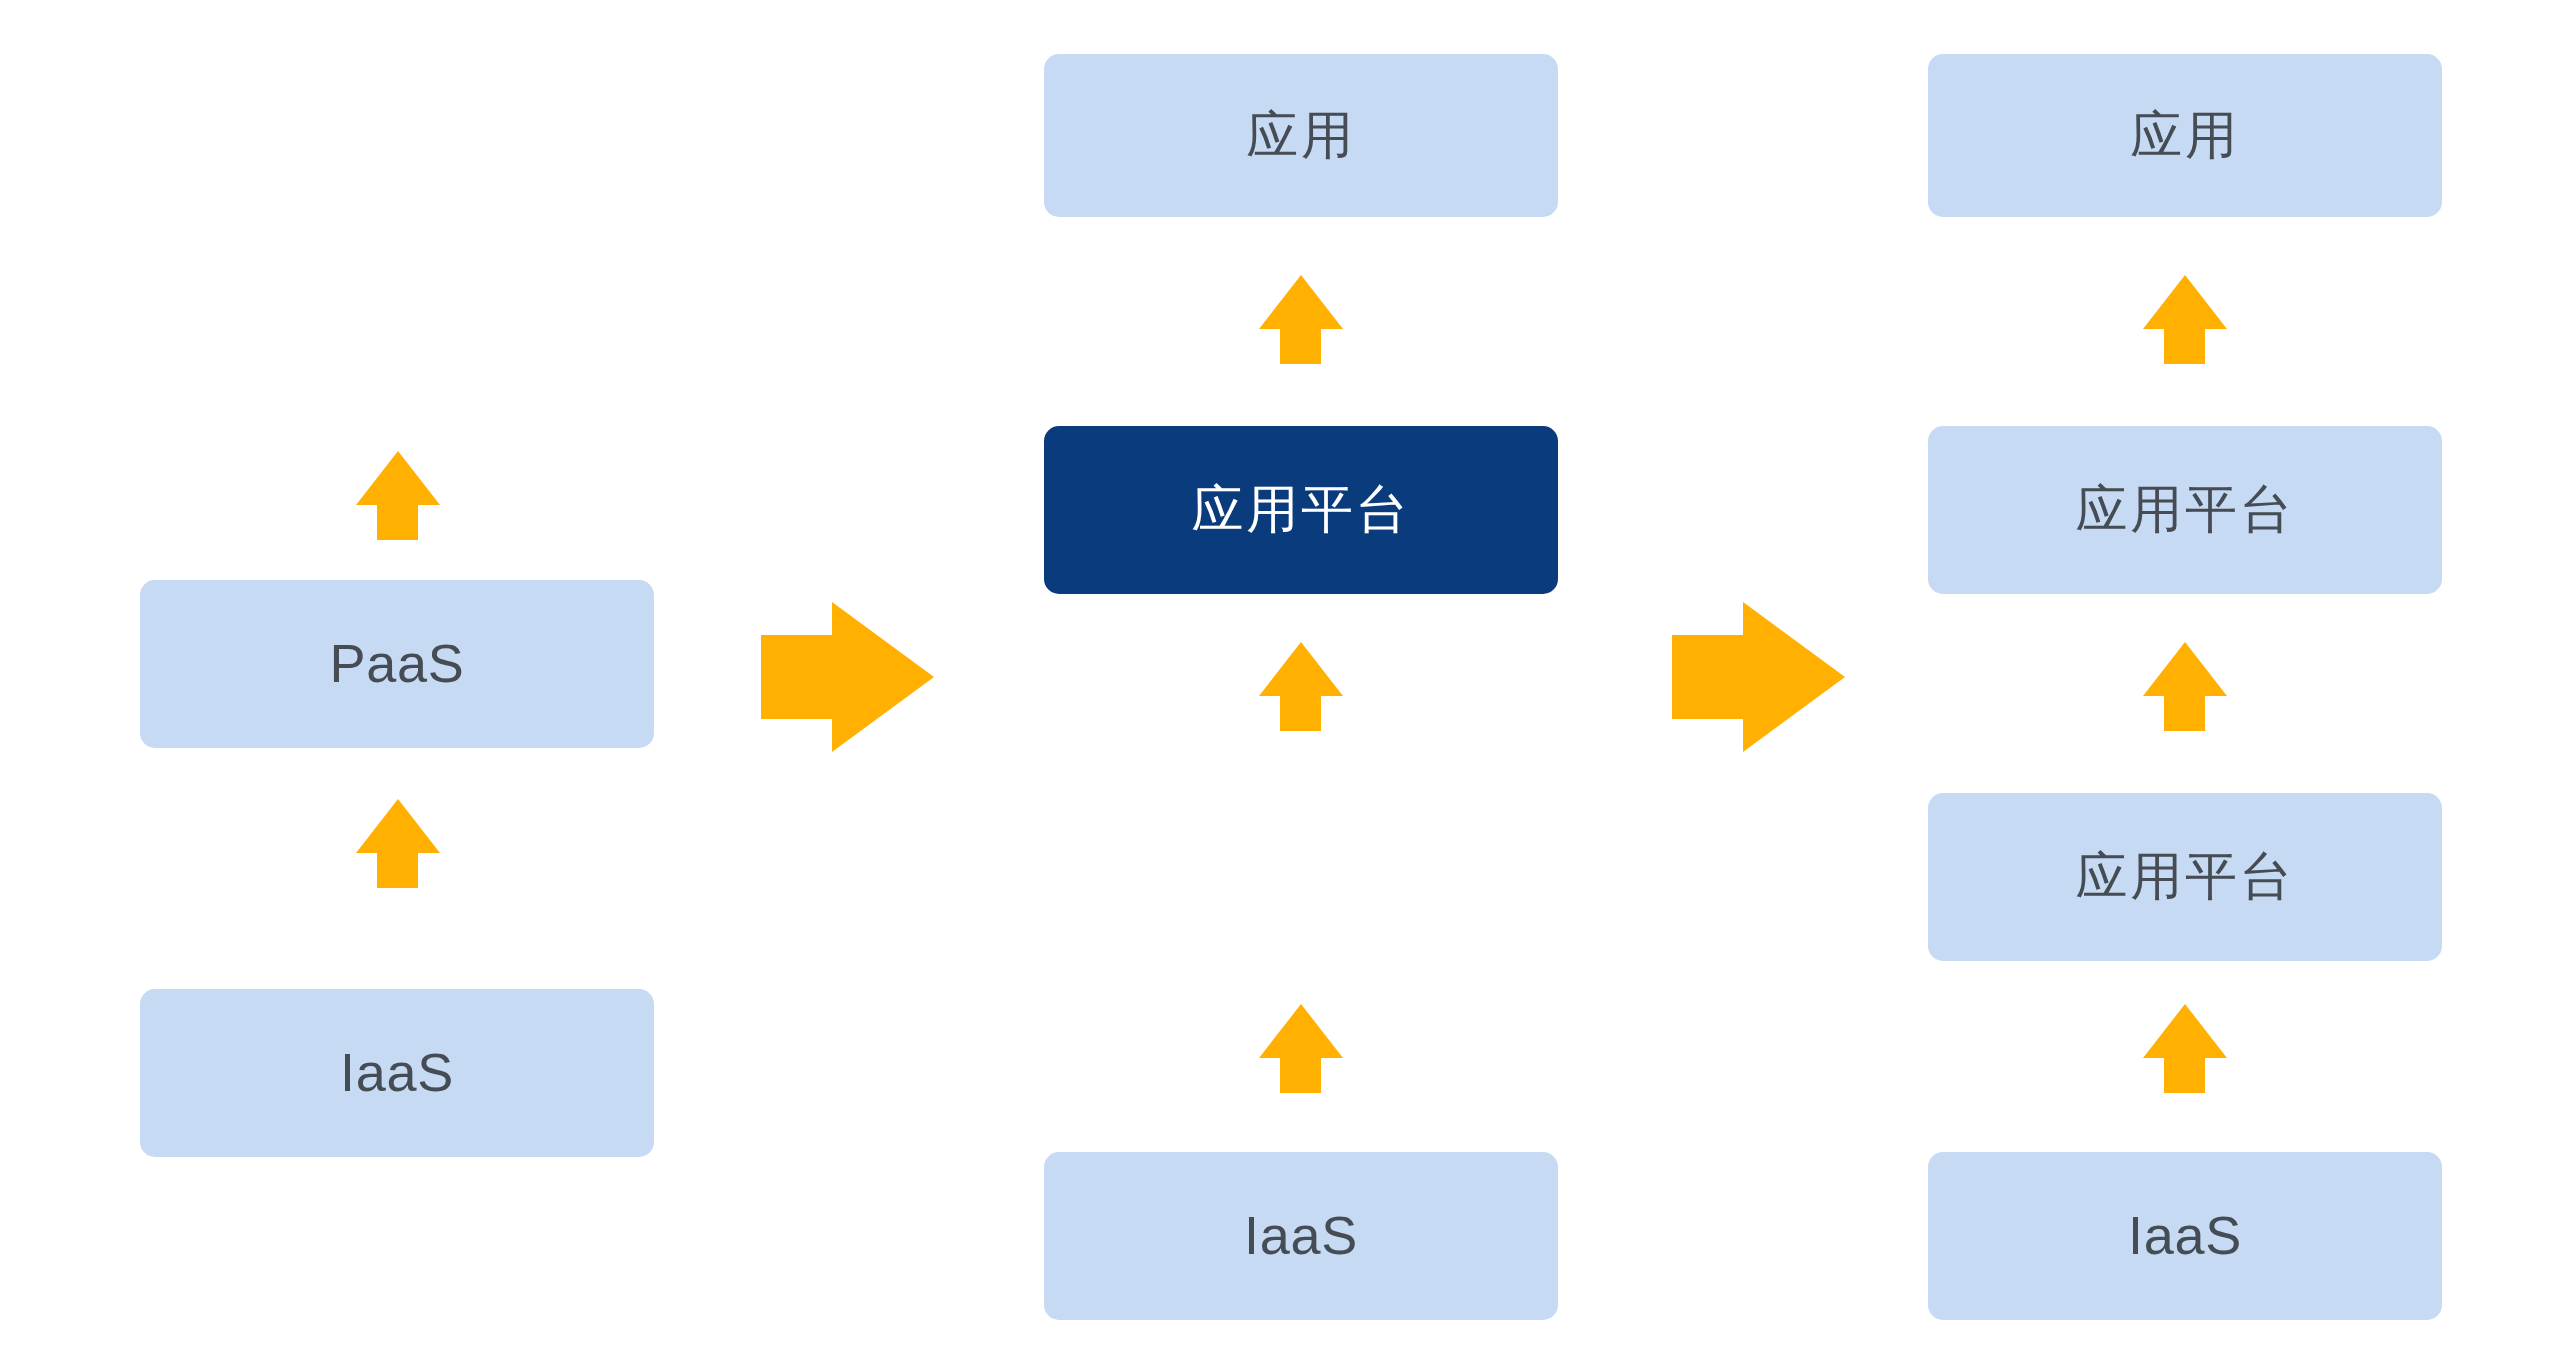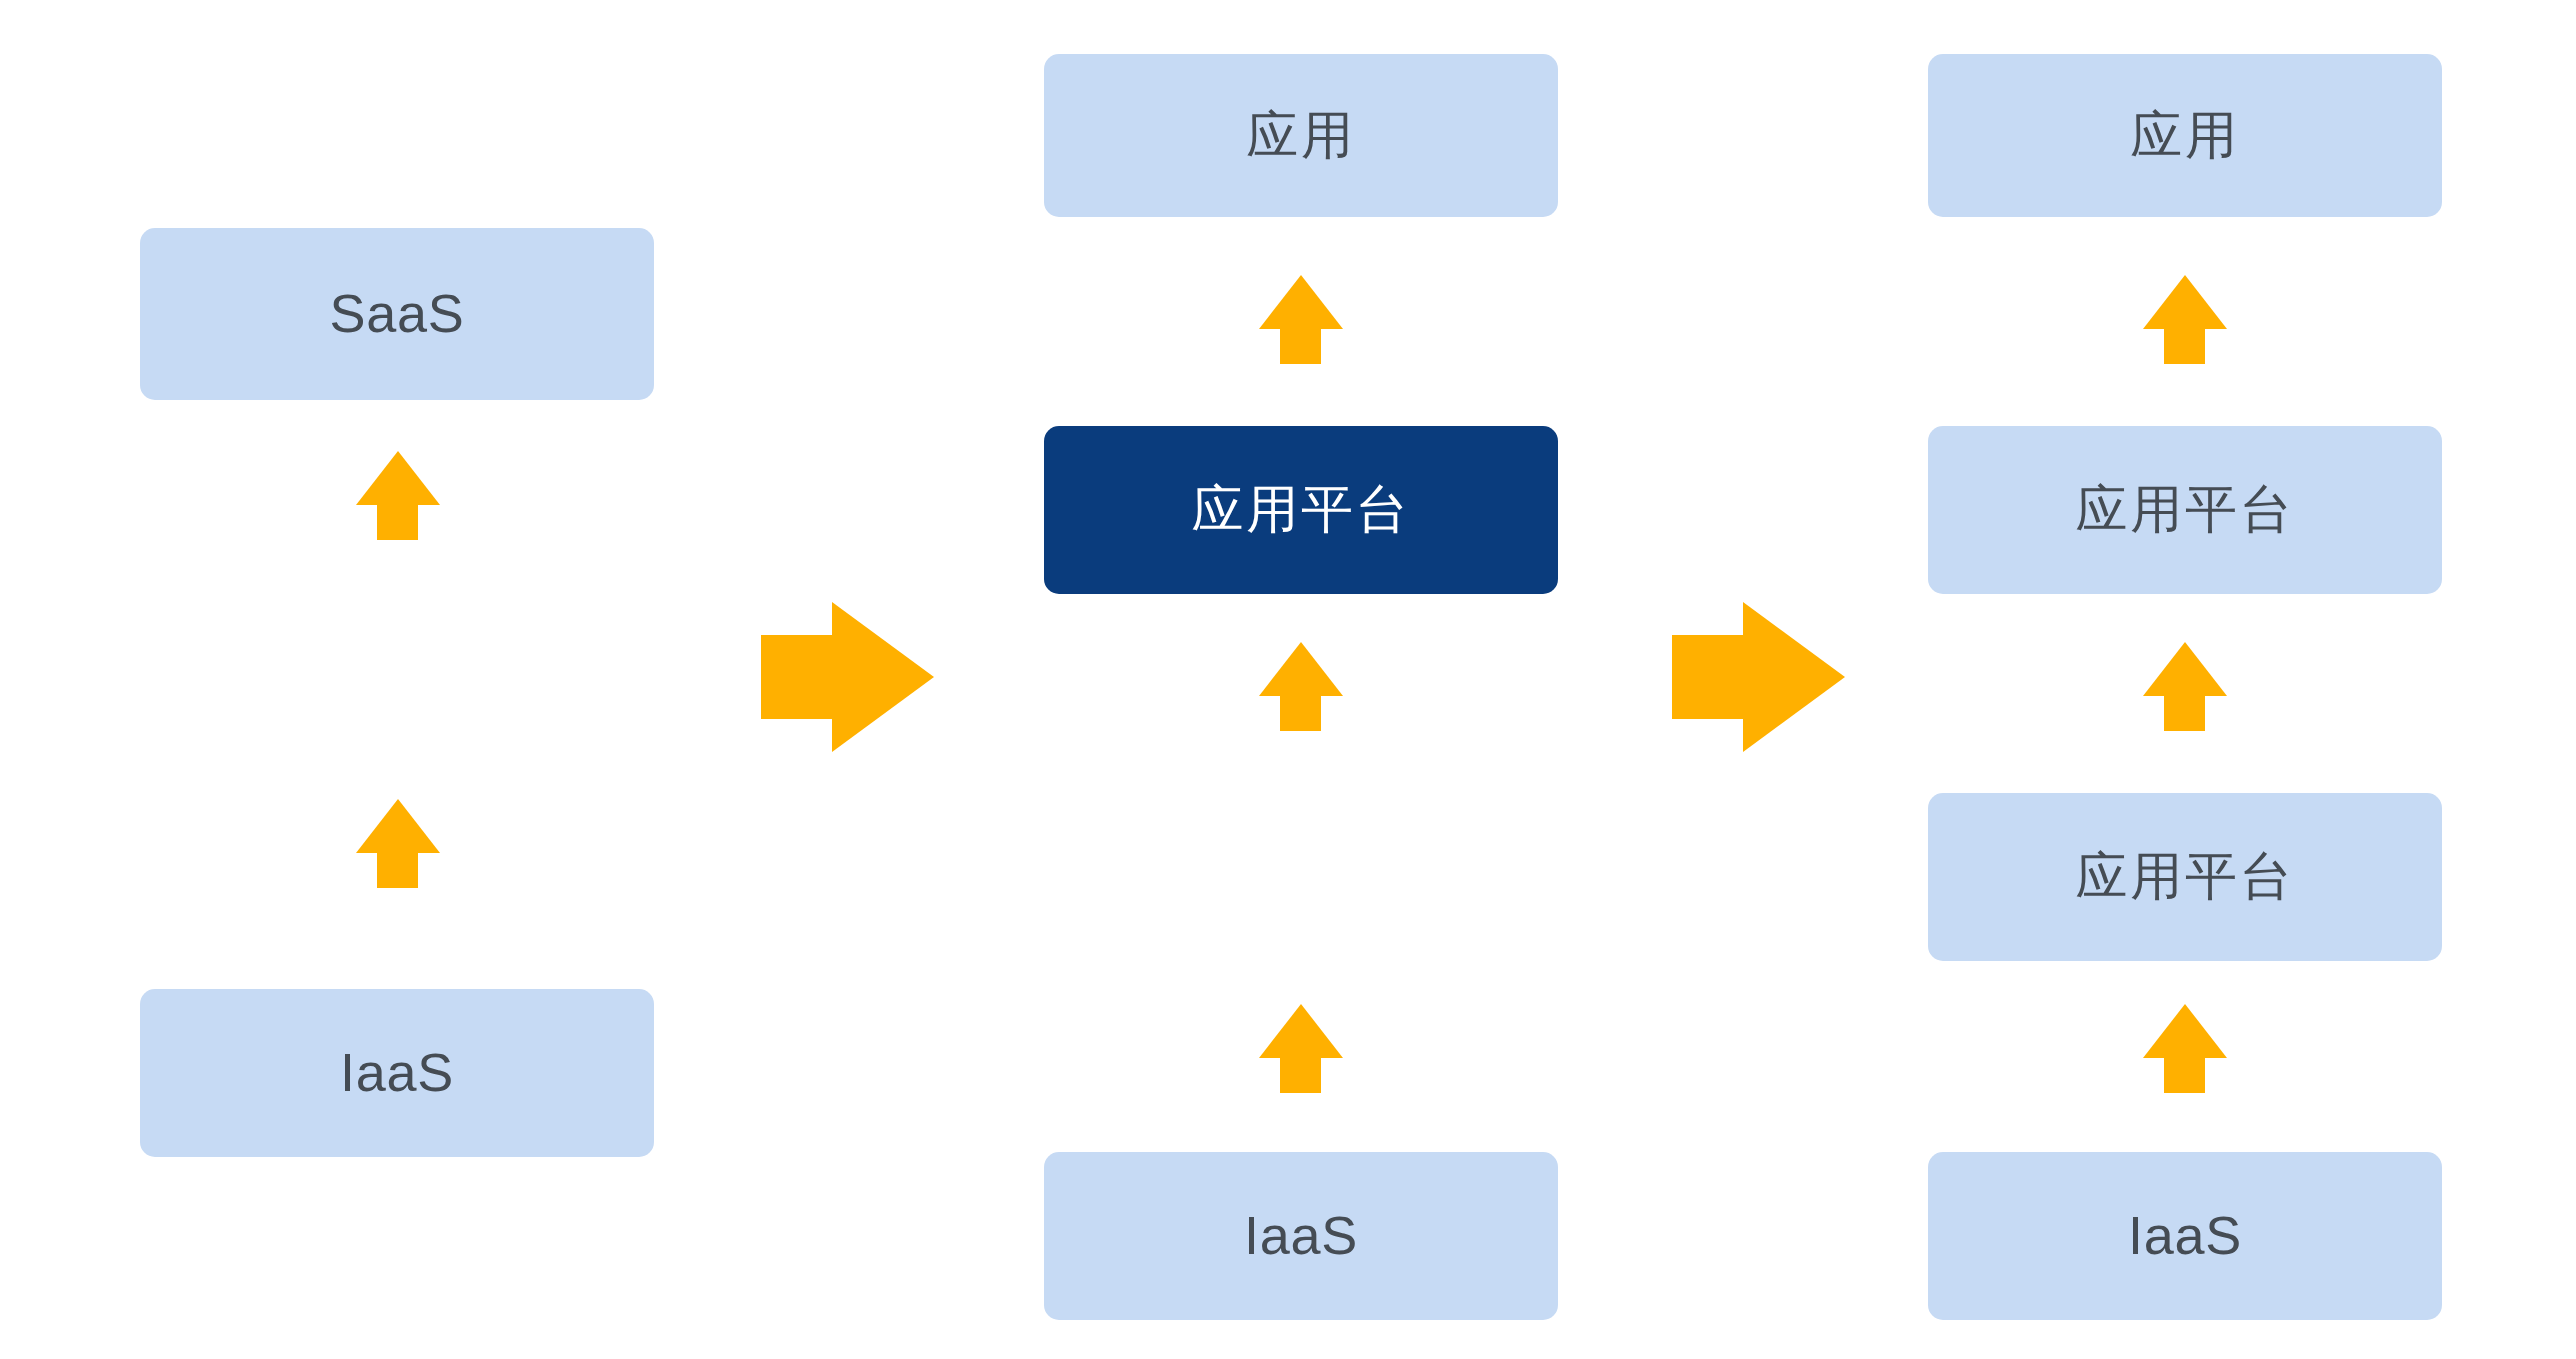--- a/index.html
+++ b/index.html
@@ -92,29 +92,29 @@
     border-top: 75px solid transparent;
     border-bottom: 75px solid transparent;
     border-left: 102px solid #ffb000;
   }
 </style>
 </head>
 <body>
 
 <div id="canvas">
 
-  <div class="box light" style="left:140px; top:228px; width:514px; height:172px;">
-    <span class="label label-latin">SaaS</span>
-  </div>
 
   <div class="arrow-up" style="left:356px; top:451px; width:84px; height:89px;">
     <span class="head"></span>
     <span class="shaft"></span>
   </div>
 
+  <div class="box light" style="left:140px; top:580px; width:514px; height:168px;">
+    <span class="label label-latin">PaaS</span>
+  </div>
 
   <div class="arrow-up" style="left:356px; top:799px; width:84px; height:89px;">
     <span class="head"></span>
     <span class="shaft"></span>
   </div>
 
   <div class="box light" style="left:140px; top:989px; width:514px; height:168px;">
     <span class="label label-latin">IaaS</span>
   </div>
 

